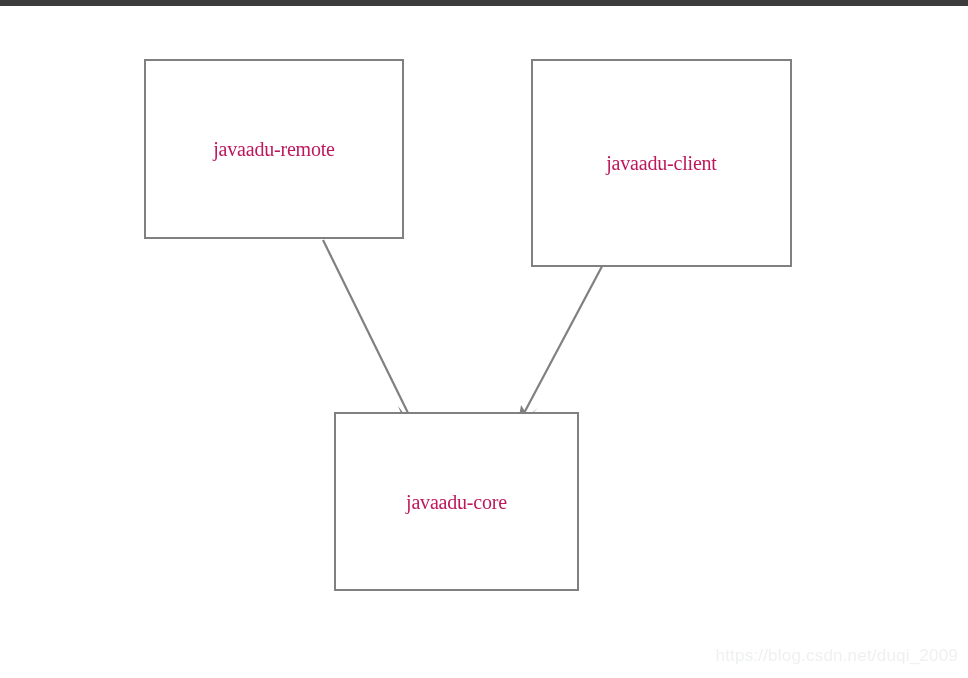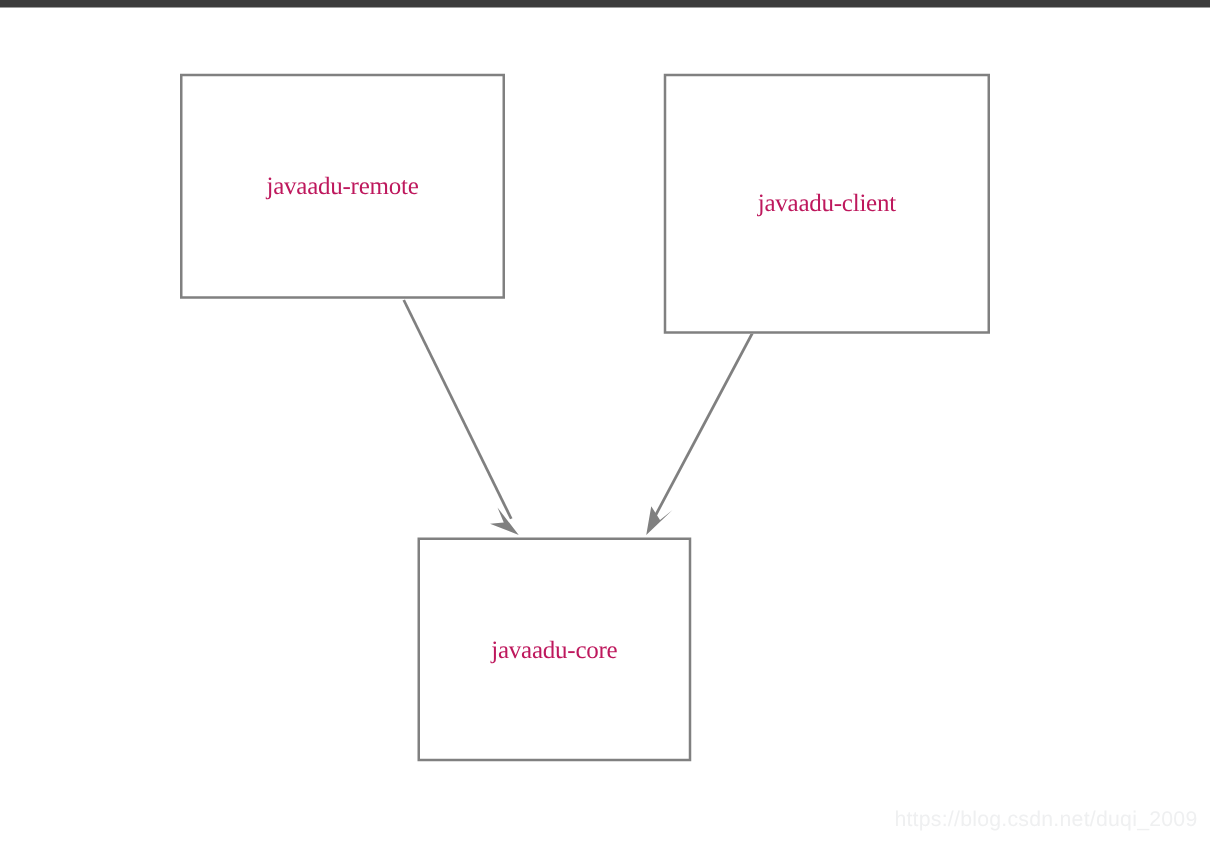--- a/index.html
+++ b/index.html
@@ -50,22 +50,22 @@
     height: 180px;
   }
   #box-client {
     left: 531px;
     top: 59px;
     width: 261px;
     height: 208px;
   }
   #box-core {
     left: 334px;
-    top: 430px;
-    width: 219px;
+    top: 412px;
+    width: 245px;
     height: 179px;
   }
   #edges {
     position: absolute;
     left: 0;
     top: 0;
     width: 968px;
     height: 678px;
     pointer-events: none;
   }

